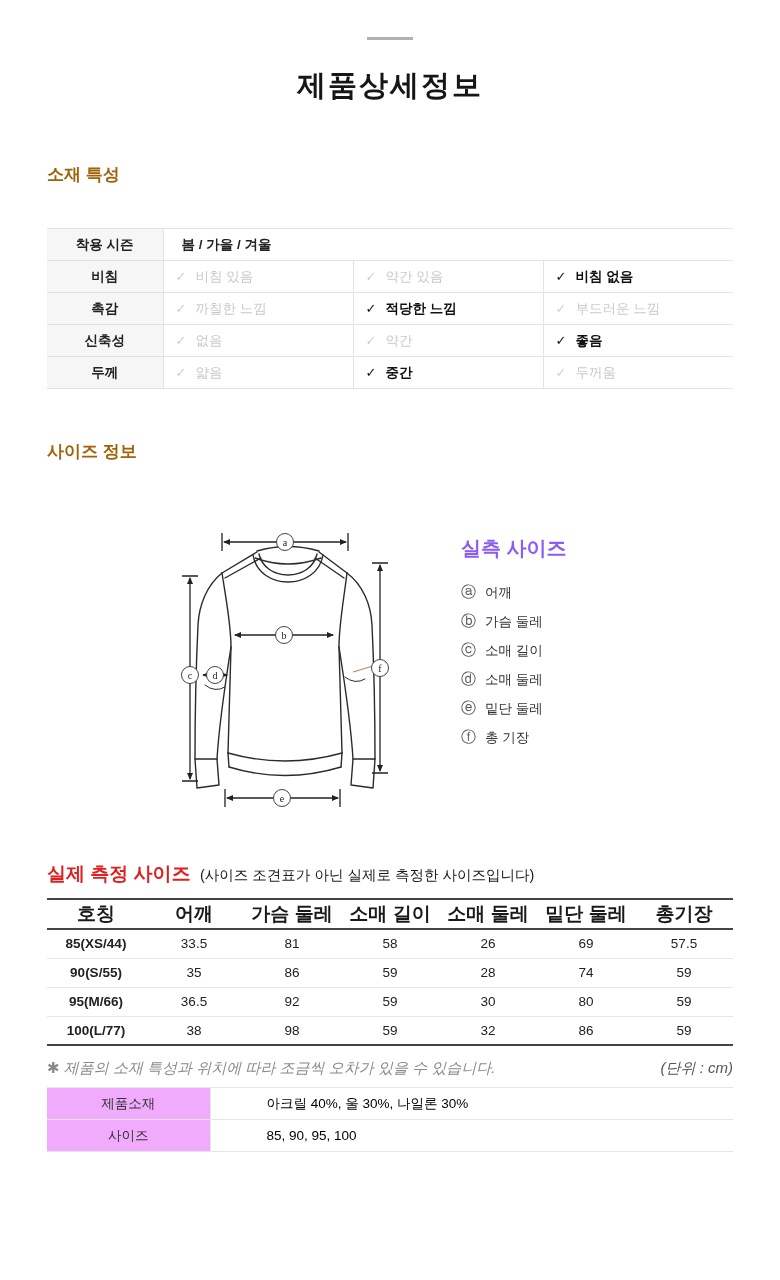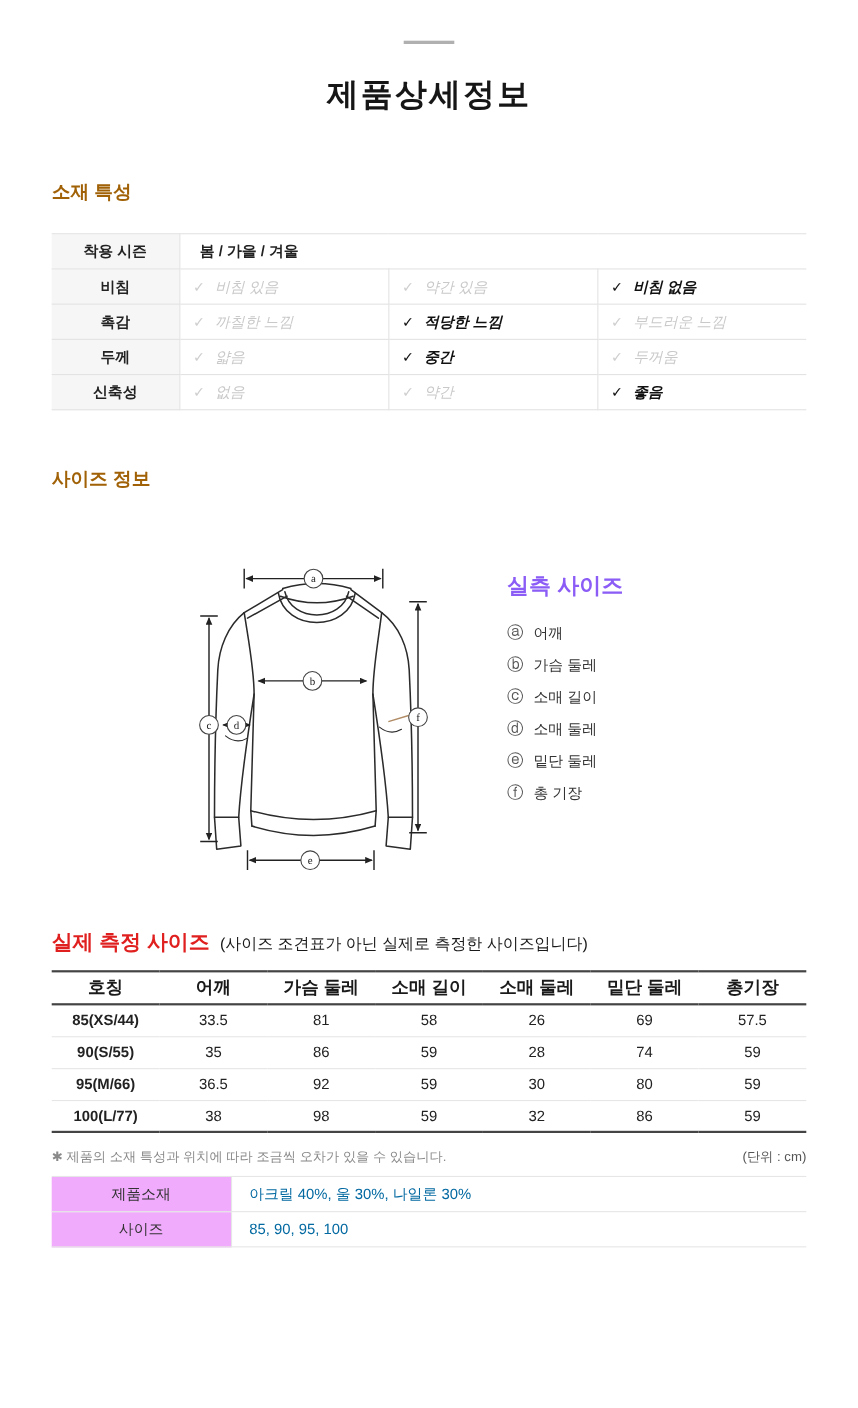--- a/index.html
+++ b/index.html
@@ -17,33 +17,33 @@
     text-align: center; font-size: 29px; font-weight: 700;
     margin: 26px 0 0; letter-spacing: 2px; color: #161616;
   }
 
   
   h2.sec-h { font-size: 17px; font-weight: 700; color: #a16207; margin: 0; }
   .sec-material h2 { margin-top: 57px; }
 
   
   table.mat {
-    width: 100%; border-collapse: collapse; margin-top: 26px;
+    width: 100%; border-collapse: collapse; margin-top: 42px;
     border-top: 1px solid #e3e3e3; border-bottom: 1px solid #e3e3e3;
     table-layout: fixed;
   }
   table.mat td { height: 32px; border: 1px solid #e3e3e3; font-size: 13.5px; }
   table.mat td:first-child { border-left: none; }
   table.mat td:last-child { border-right: none; }
   td.mlbl {
     width: 116px; background: #f6f6f6; text-align: center;
     font-weight: 700; color: #222;
   }
   td.season { padding-left: 18px; font-weight: 700; color: #222; }
-  td.opt { padding-left: 12px; color: #c9c9c9; font-style: italic; }
+  td.opt { padding-left: 12px; color: #c9c9c9; }
   td.opt .chk { margin-right: 9px; color: #cfcfcf; font-size: 13px; }
   td.opt.sel { color: #111; font-weight: 700; }
   td.opt.sel .chk { color: #111; font-weight: 700; }
 
   
   .sec-size h2 { margin-top: 51px; }
   .diagram-row { display: flex; margin-top: 62px; height: 312px; }
   .garment-svg { margin-left: 118px; flex: none; }
   .legend { margin-left: 6px; padding-top: 10px; }
   .legend-title { font-size: 20px; font-weight: 700; color: #8b5cf6; margin: 0 0 23px; }
@@ -53,45 +53,45 @@
   
   .sec-measure { margin-top: 25px; }
   .measure-head { line-height: 24px; }
   .measure-head .red { color: #e01f1f; font-size: 19px; font-weight: 700; }
   .measure-head .sub { color: #1a1a1a; font-size: 14.5px; font-weight: 400; margin-left: 5px; }
   table.measure {
     width: 100%; border-collapse: collapse; margin-top: 11px; table-layout: fixed;
     border-top: 2px solid #444;
   }
   table.measure th {
-    height: 30px; font-size: 16px; font-weight: 700; color: #1a1a1a;
+    height: 30px; font-size: 19px; font-weight: 700; color: #1a1a1a;
     border-bottom: 2px solid #444; text-align: center; padding: 0;
   }
   table.measure td {
     height: 29px; font-size: 13.5px; color: #222; text-align: center;
     border-bottom: 1px solid #e6e6e6; padding: 0;
   }
   table.measure tr:last-child td { border-bottom: 2px solid #444; }
   table.measure td:first-child { font-weight: 700; }
-  .measure-foot { display: flex; justify-content: space-between; margin-top: 13px; font-size: 12px; }
+  .measure-foot { display: flex; justify-content: space-between; margin-top: 13px; font-size: 15px; font-style: italic; }
   .measure-foot .note { color: #8a8a8a; }
   .measure-foot .unit { color: #555; }
 
   
   .sec-disclosure h2 { margin-top: 85px; font-size: 18px; }
   table.disc {
     width: 100%; border-collapse: collapse; margin-top: 9px;
     border-top: 1px solid #e6e6e6; table-layout: fixed;
   }
   table.disc td { height: 32px; border-bottom: 1px solid #e6e6e6; font-size: 13.5px; }
   td.dlbl {
     width: 163px; background: #f0abfc; text-align: center; color: #333;
     border-right: 1px solid #e6e6e6;
   }
-  td.dval { padding-left: 16px; color: #0369a1; }
+  td.dval { padding-left: 56px; color: #000000; }
 </style>
 </head>
 <body>
 
 <div class="content">
 
   <div class="top-bar"></div>
   <h1 class="page-title">제품상세정보</h1>
 
   <section class="sec-material">
@@ -108,30 +108,30 @@
         <td class="opt"><span class="chk">✓</span><span>약간 있음</span></td>
         <td class="opt sel"><span class="chk">✓</span><span>비침 없음</span></td>
       </tr>
       <tr>
         <td class="mlbl">촉감</td>
         <td class="opt"><span class="chk">✓</span><span>까칠한 느낌</span></td>
         <td class="opt sel"><span class="chk">✓</span><span>적당한 느낌</span></td>
         <td class="opt"><span class="chk">✓</span><span>부드러운 느낌</span></td>
       </tr>
       <tr>
+        <td class="mlbl">신축성</td>
+        <td class="opt"><span class="chk">✓</span><span>없음</span></td>
+        <td class="opt"><span class="chk">✓</span><span>약간</span></td>
+        <td class="opt sel"><span class="chk">✓</span><span>좋음</span></td>
+      </tr>
+      <tr>
         <td class="mlbl">두께</td>
         <td class="opt"><span class="chk">✓</span><span>얇음</span></td>
         <td class="opt sel"><span class="chk">✓</span><span>중간</span></td>
         <td class="opt"><span class="chk">✓</span><span>두꺼움</span></td>
-      </tr>
-      <tr>
-        <td class="mlbl">신축성</td>
-        <td class="opt"><span class="chk">✓</span><span>없음</span></td>
-        <td class="opt"><span class="chk">✓</span><span>약간</span></td>
-        <td class="opt sel"><span class="chk">✓</span><span>좋음</span></td>
       </tr>
     </tbody>
       </table>
   </section>
 
   <section class="sec-size">
     <h2 class="sec-h">사이즈 정보</h2>
     <div class="diagram-row">
       <svg class="garment-svg" width="290" height="312" viewBox="0 0 290 312">
         <defs>

